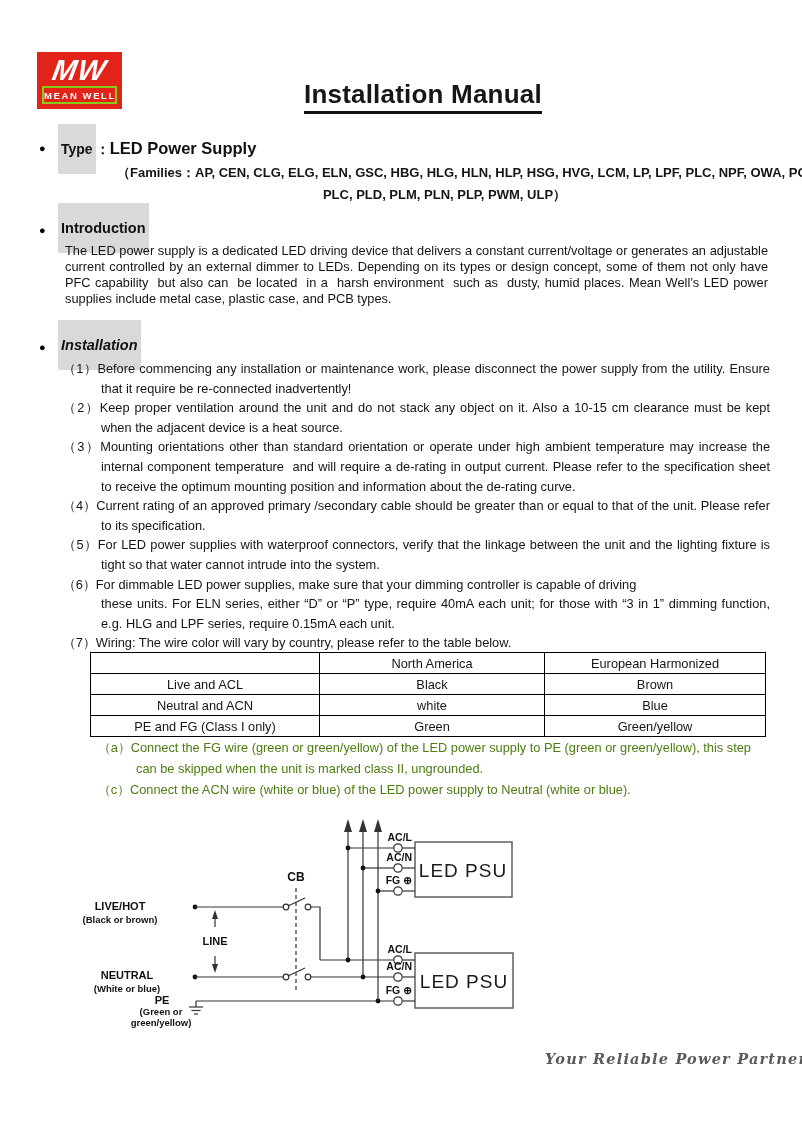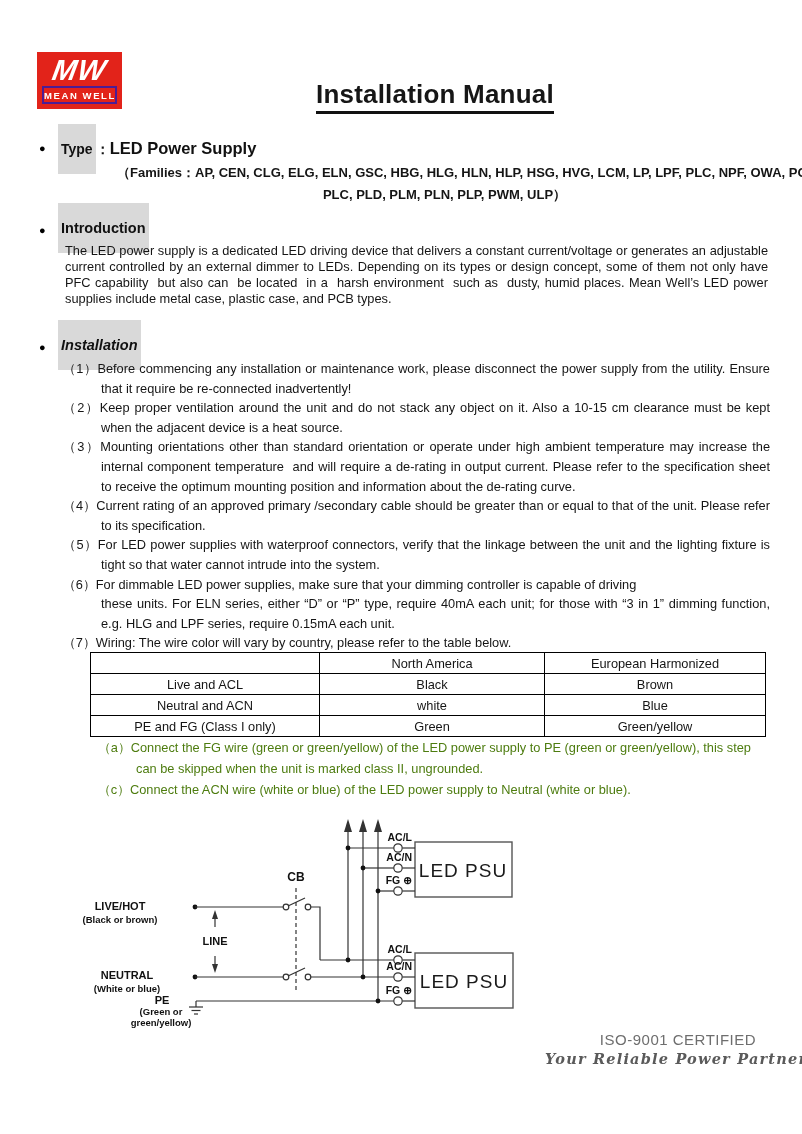--- a/index.html
+++ b/index.html
@@ -9,27 +9,27 @@
     font-family:"Liberation Sans", sans-serif;
     overflow:hidden;
   }
   
   .logo { position:absolute; left:37px; top:52px; width:85px; height:57px; background:#e2231a; }
   .logo-mw {
     color:#fff; font-weight:bold; font-style:italic; font-size:29px; line-height:30px;
     text-align:center; letter-spacing:1px; transform:skewX(-10deg); margin-top:3px;
   }
   .logo-box {
-    position:absolute; left:5px; right:5px; bottom:5px; border:2px solid #4c1d95;
+    position:absolute; left:5px; right:5px; bottom:5px; border:2px solid #84cc16;
     color:#fff; font-weight:bold; font-size:9.5px; letter-spacing:1.6px;
     text-align:center; padding:1.5px 0; white-space:nowrap;
   }
   
   .doc-title {
-    position:absolute; left:316px; top:79px; font-size:26px; font-weight:bold;
+    position:absolute; left:304px; top:79px; font-size:26px; font-weight:bold;
     border-bottom:3px solid #111; padding-bottom:1px; letter-spacing:0.2px; color:#161616;
   }
   
   .bullet { position:absolute; left:39px; font-size:11px; color:#000; }
   .hl { background:#d9d9d9; padding:17px 3px;margin-top:40px; }
   .type-row { position:absolute; left:58px; top:139px; font-weight:bold; font-size:14px; }
   .type-row .type-val { font-size:16.5px; }
   .type-row .type-sep { font-size:14px; }
   .families {
     position:absolute; left:117px; top:162px; width:655px;
@@ -237,16 +237,15 @@
 
     <text class="dlbl" x="90" y="95" text-anchor="middle">LIVE/HOT</text>
     <text class="dsub" x="90" y="108" text-anchor="middle">(Black or brown)</text>
     <text class="dlbl" x="97" y="164" text-anchor="middle">NEUTRAL</text>
     <text class="dsub" x="97" y="177" text-anchor="middle">(White or blue)</text>
     <text class="dlbl" x="132" y="189" text-anchor="middle">PE</text>
     <text class="dsub" x="131" y="200" text-anchor="middle">(Green or</text>
     <text class="dsub" x="131" y="211" text-anchor="middle">green/yellow)</text>
   </svg>
 
-  <div class="iso">ISO-9001 CERTIFIED</div>
   <div class="slogan">Your Reliable Power Partner</div>
 
 </div>
 
 </body></html>

